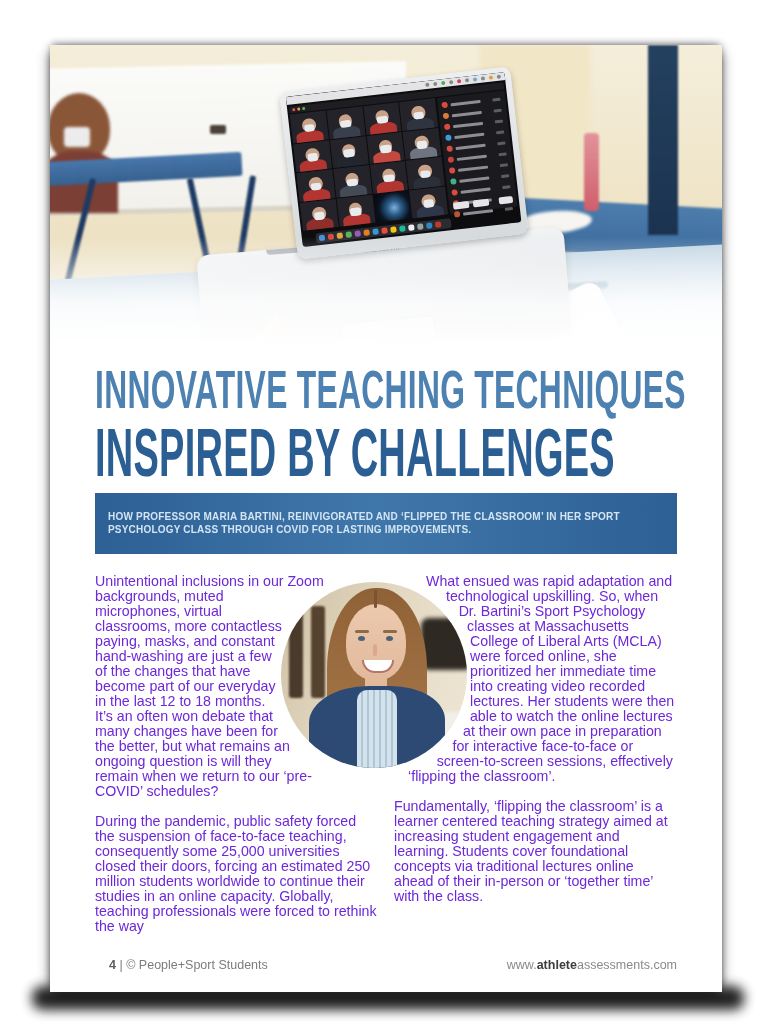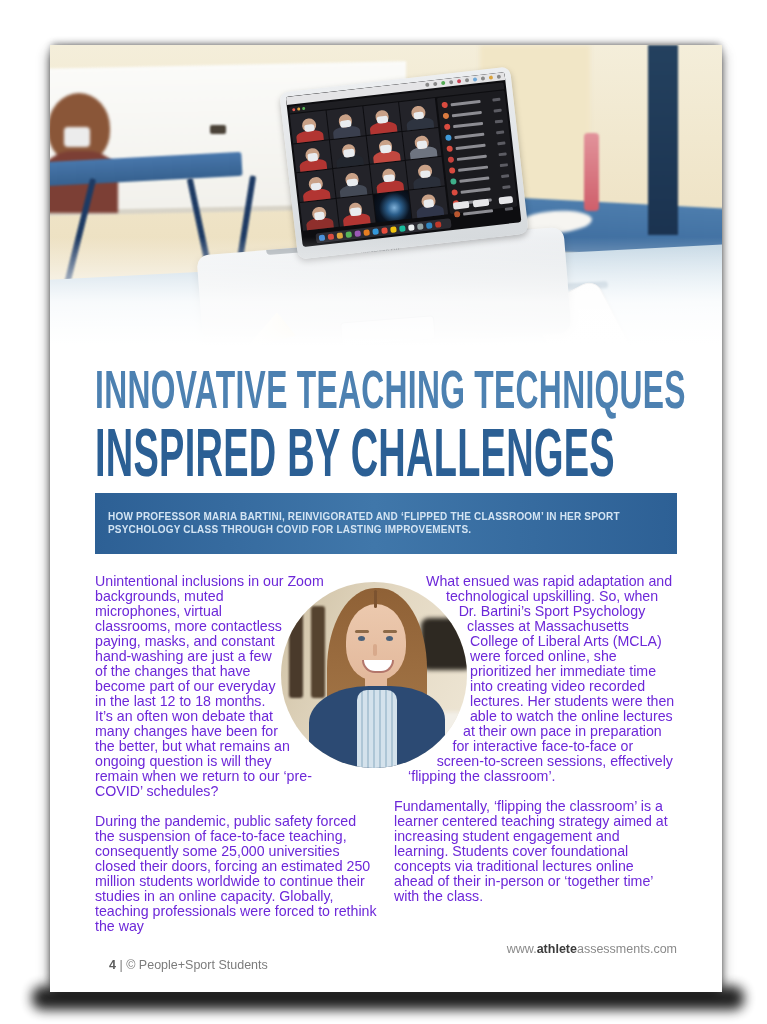--- a/index.html
+++ b/index.html
@@ -124,21 +124,21 @@
   .pt-smile{left:81px;top:78px;width:28px;height:11px;background:#fff;border:2px solid #b3766b;border-top:none;
     border-radius:0 0 16px 16px;}
   .pt-neck{left:84px;top:92px;width:22px;height:16px;background:#e3b99c;}
   .pt-body{left:28px;top:104px;width:136px;height:84px;background:#2c4a73;border-radius:44% 40% 0 0;}
   .pt-shirt{left:76px;top:108px;width:40px;height:78px;background:repeating-linear-gradient(90deg,#d4e2ec 0 4px,#aec6d6 4px 6px);
     border-radius:10px 10px 0 0;}
 
   
   .footer{position:absolute;left:45px;right:45px;bottom:20px;font-size:12.5px;color:#7c7c7c;}
   .footer .left{position:absolute;left:14px;bottom:0;}
-  .footer .right{position:absolute;right:0;bottom:16px;text-align:center;}
+  .footer .right{position:absolute;right:0;bottom:0;text-align:center;}
   .pgnum{font-weight:700;color:#5d5d5d;}
   .site-b{font-weight:700;color:#3c3c3c;}
   .site{color:#8a8a8a;text-decoration:none;}
 </style>
 </head>
 <body>
 
 <div class="stage">
   <div class="shadow-band"></div>
 

